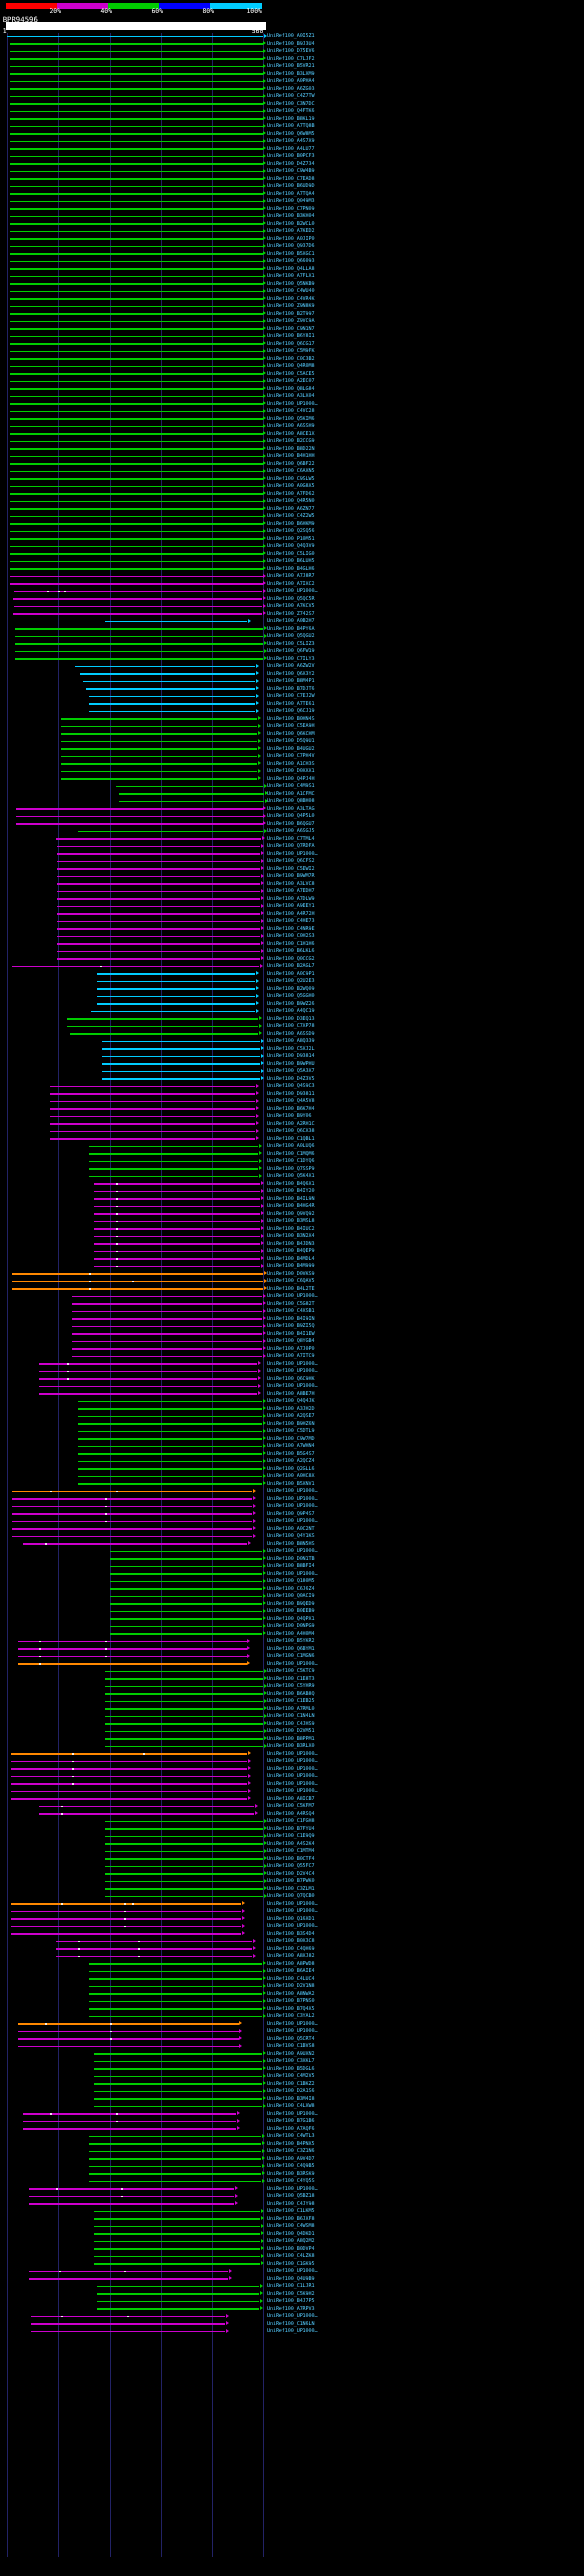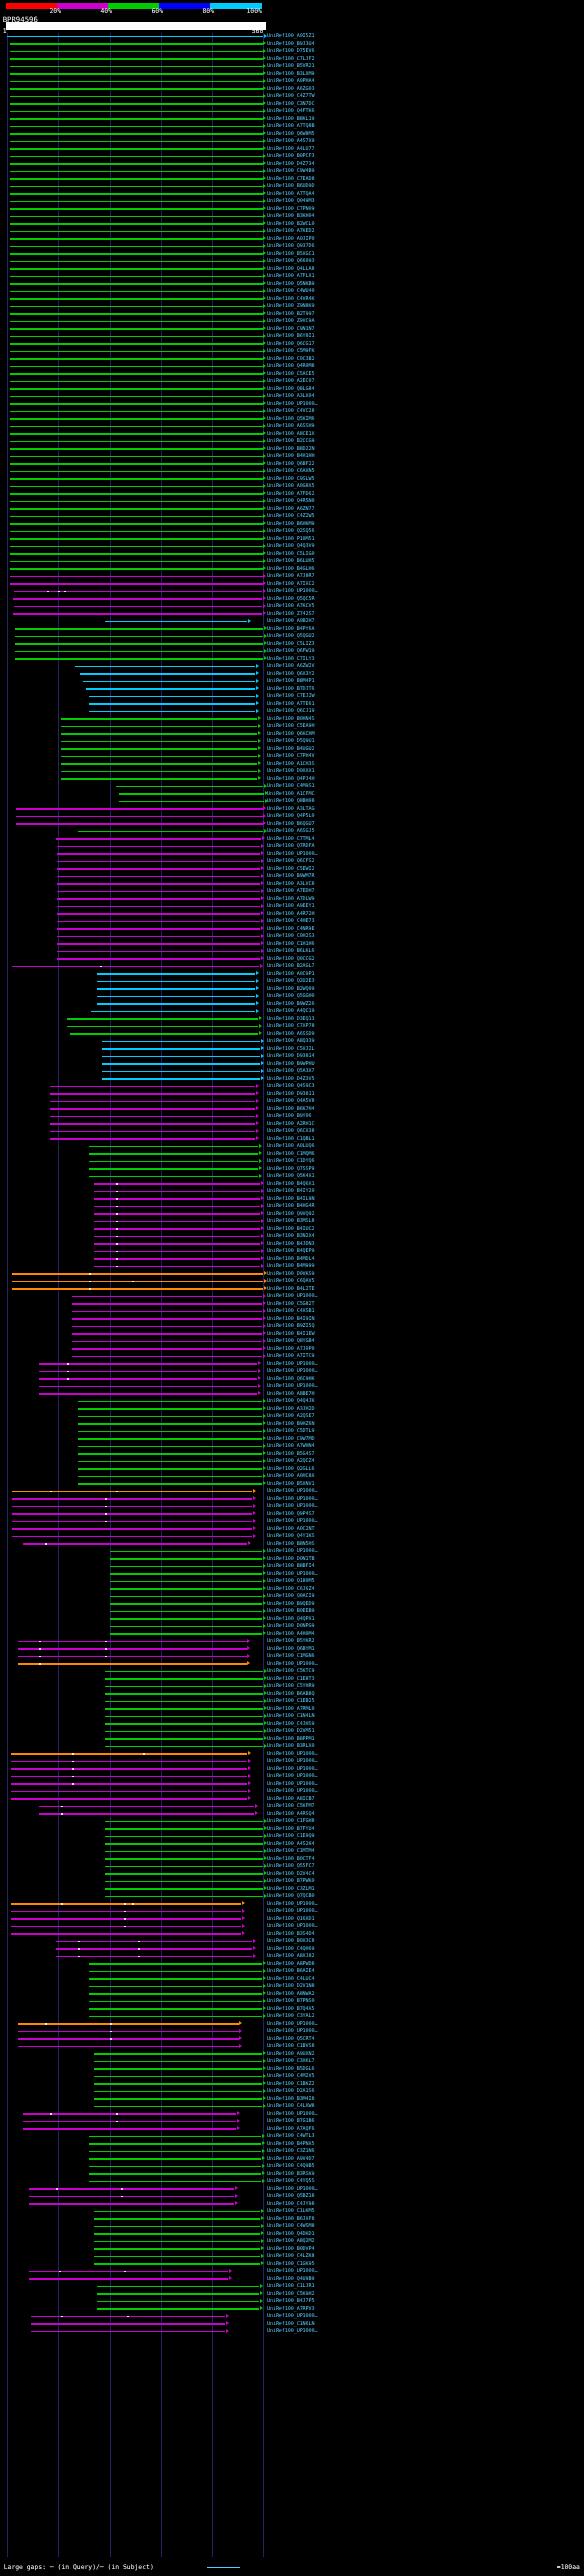--- a/index.html
+++ b/index.html
@@ -1381,19 +1381,14 @@
           <div class="hsp arrow" style="left: 31px; width: 194px; background: rgb(204, 0, 204); color: rgb(204, 0, 204);"></div>
           <div class="label" style="top: 0px;">UniRef100_C1N6LN</div>
         </div>
         <div class="row" style="height: 7.5px;">
           <div class="hsp arrow" style="left: 31px; width: 194px; background: rgb(204, 0, 204); color: rgb(204, 0, 204);"></div>
           <div class="label" style="top: 0px;">UniRef100_UP1000…</div>
         </div>
       </div>
   </div>
 
-  <div class="footer">
-    <span class="leftnote">Large gaps: ─ (in Query)/─ (in Subject)</span>
-    <span class="dashline"></span>
-    <span class="rightnote">=100aa</span>
-  </div>
 </div>
 
 
 </body></html>

